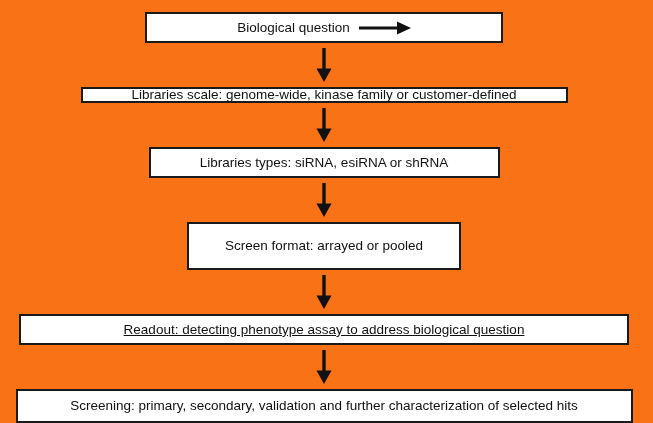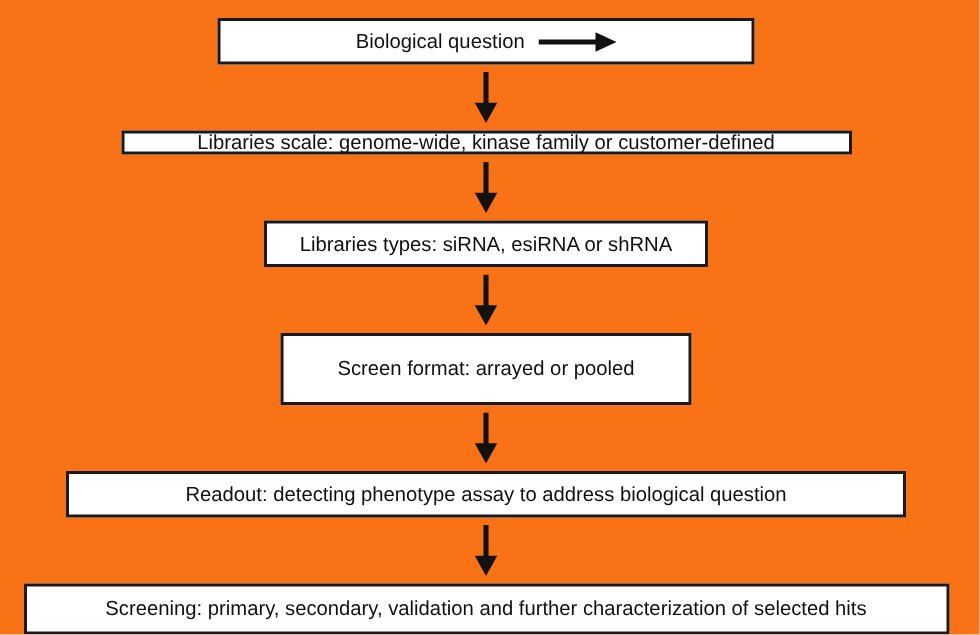--- a/index.html
+++ b/index.html
@@ -32,23 +32,23 @@
     font-size: 13.5px;
     line-height: 1;
     display: flex;
     align-items: center;
     justify-content: center;
     white-space: nowrap;
     text-align: center;
   }
   .b1 { width: 358px; height: 31px; }
   .b2 { width: 487px; height: 16px; }
-  .b3 { width: 296px; height: 31px; }
+  .b3 { width: 351px; height: 31px; }
   .b4 { width: 274px; height: 48px; }
-  .b5 { width: 560px; height: 31px; }
+  .b5 { width: 610px; height: 31px; text-decoration: underline; }
   .b6 { width: 617px; height: 34px; }
   .top-box-content {
     display: flex;
     align-items: center;
     gap: 9px;
   }
   .v-arrow {
     display: block;
     margin: 5px 0;
     flex: 0 0 auto;

